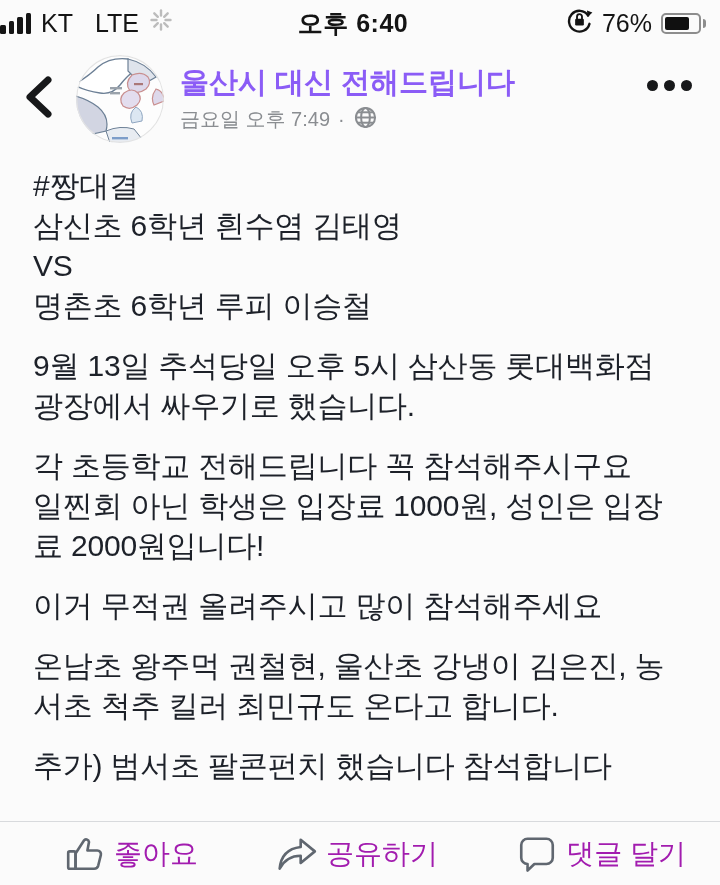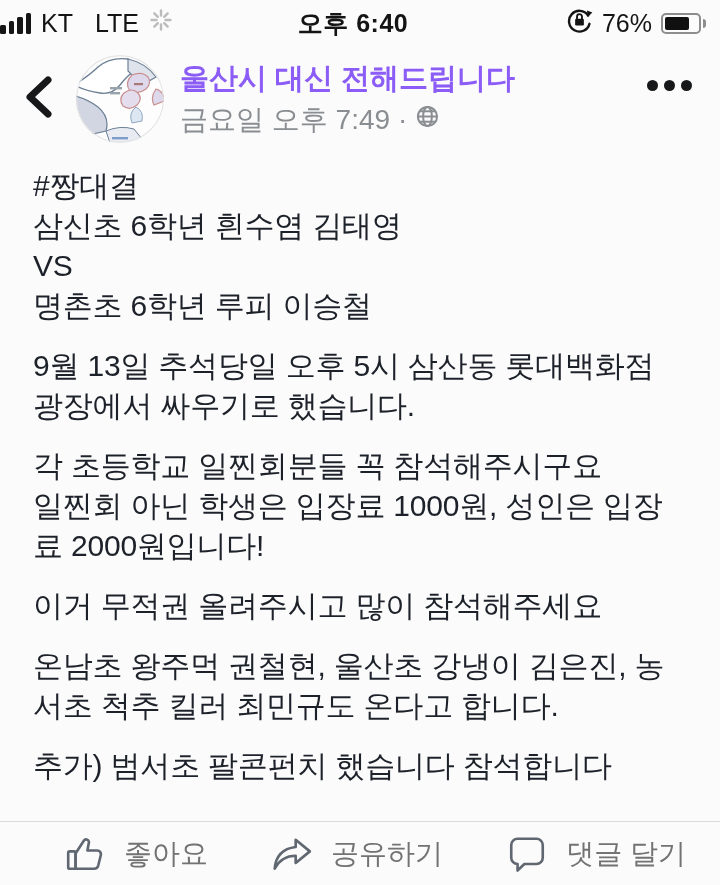--- a/index.html
+++ b/index.html
@@ -37,40 +37,40 @@
   .post-header{
     display:flex; align-items:center; padding:12px 26px 6px 22px; height:108px;
   }
   .back-button{ width:54px; display:flex; align-items:center; justify-content:flex-start; cursor:pointer; }
   .avatar{
     width:88px; height:88px; border-radius:50%; overflow:hidden; flex:0 0 88px;
     box-shadow:0 0 0 1px rgba(0,0,0,.06) inset; background:#fff;
   }
   .header-text{ margin-left:16px; flex:1; min-width:0; }
   .page-title{ font-size:29px; font-weight:700; color:#8b5cf6; line-height:36px; }
-  .subtitle{ display:flex; align-items:center; gap:8px; margin-top:5px; color:#8a8d91; font-size:28px; }
+  .subtitle{ display:flex; align-items:center; gap:8px; margin-top:5px; color:#8a8d91; font-size:20px; }
   .more-btn{ display:flex; gap:6px; padding:8px 2px; cursor:pointer; align-self:flex-start; margin-top:18px; }
   .more-btn i{ width:11px; height:11px; border-radius:50%; background:#17181a; display:block; }
 
   
   .post-body{ padding:16px 52px 0 33px; flex:1; }
   .post-body p{
     font-size:30px; line-height:40px; color:#1d2129;
     white-space:pre-line; margin:0 0 20px 0; letter-spacing:-0.2px;
   }
 
   
   .action-bar{
     height:64px; border-top:1px solid #d8dadd;
     display:flex; align-items:center; justify-content:space-between;
     padding:0 32px 0 62px; background:#fbfbfb;
   }
   .action-btn{
-    display:flex; align-items:center; gap:18px; background:none; border:none;
-    font-family:inherit; font-size:28px; color:#737373; cursor:pointer; padding:4px 2px;
+    display:flex; align-items:center; gap:8px; background:none; border:none;
+    font-family:inherit; font-size:28px; color:#a21caf; cursor:pointer; padding:4px 2px;
   }
   .action-btn svg{ display:block; }
 </style>
 </head>
 <body>
 
 <div class="screen">
 
   <div class="status-bar">
     <div class="sb-left">
@@ -163,21 +163,21 @@
         <i></i>
       </div>
   </div>
 
   <div class="post-body">
     <p>#짱대결
 삼신초 6학년 흰수염 김태영
 VS
 명촌초 6학년 루피 이승철</p>
     <p>9월 13일 추석당일 오후 5시 삼산동 롯대백화점 광장에서 싸우기로 했습니다.</p>
-    <p>각 초등학교 일찐회분들 꼭 참석해주시구요
+    <p>각 초등학교 전해드립니다 꼭 참석해주시구요
 일찐회 아닌 학생은 입장료 1000원, 성인은 입장료 2000원입니다!</p>
     <p>이거 무적권 올려주시고 많이 참석해주세요</p>
     <p>온남초 왕주먹 권철현, 울산초 강냉이 김은진, 농서초 척추 킬러 최민규도 온다고 합니다.</p>
     <p>추가) 범서초 팔콘펀치 했습니다 참석합니다</p>
   </div>
 
   <div class="action-bar">
     <button class="action-btn">
       <span>
         <svg width="42" height="42" viewBox="0 0 40 40" fill="none" stroke="#606770" stroke-width="2.5" stroke-linejoin="round" stroke-linecap="round">

